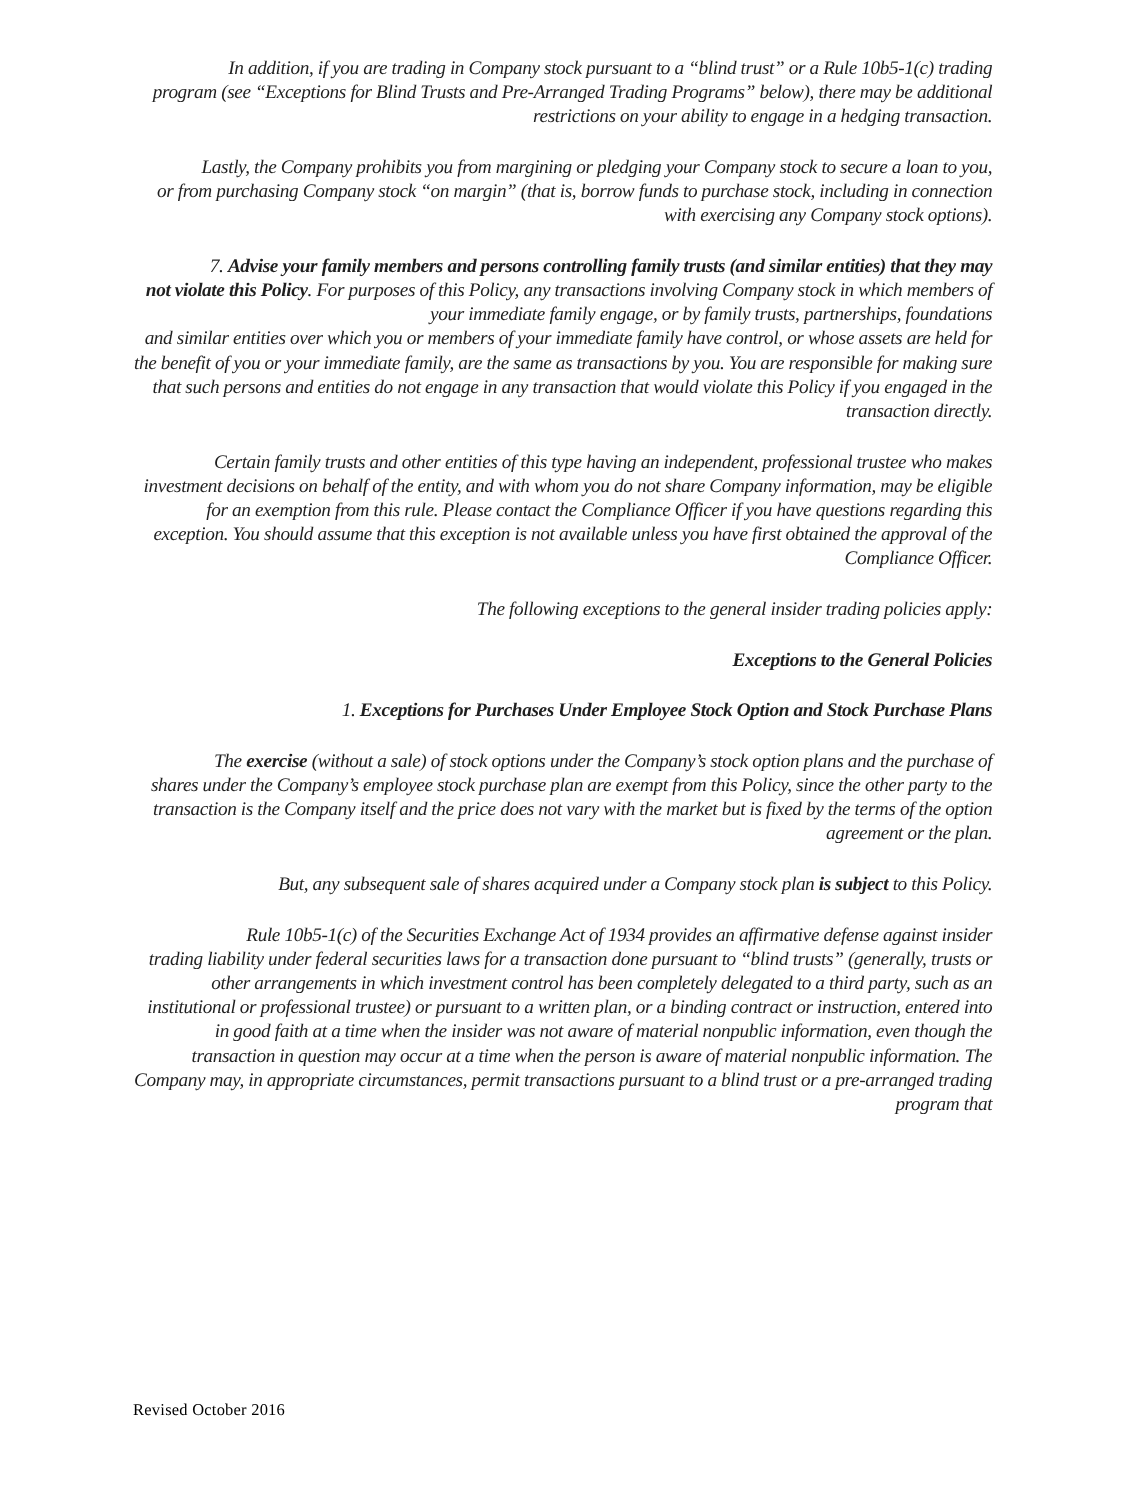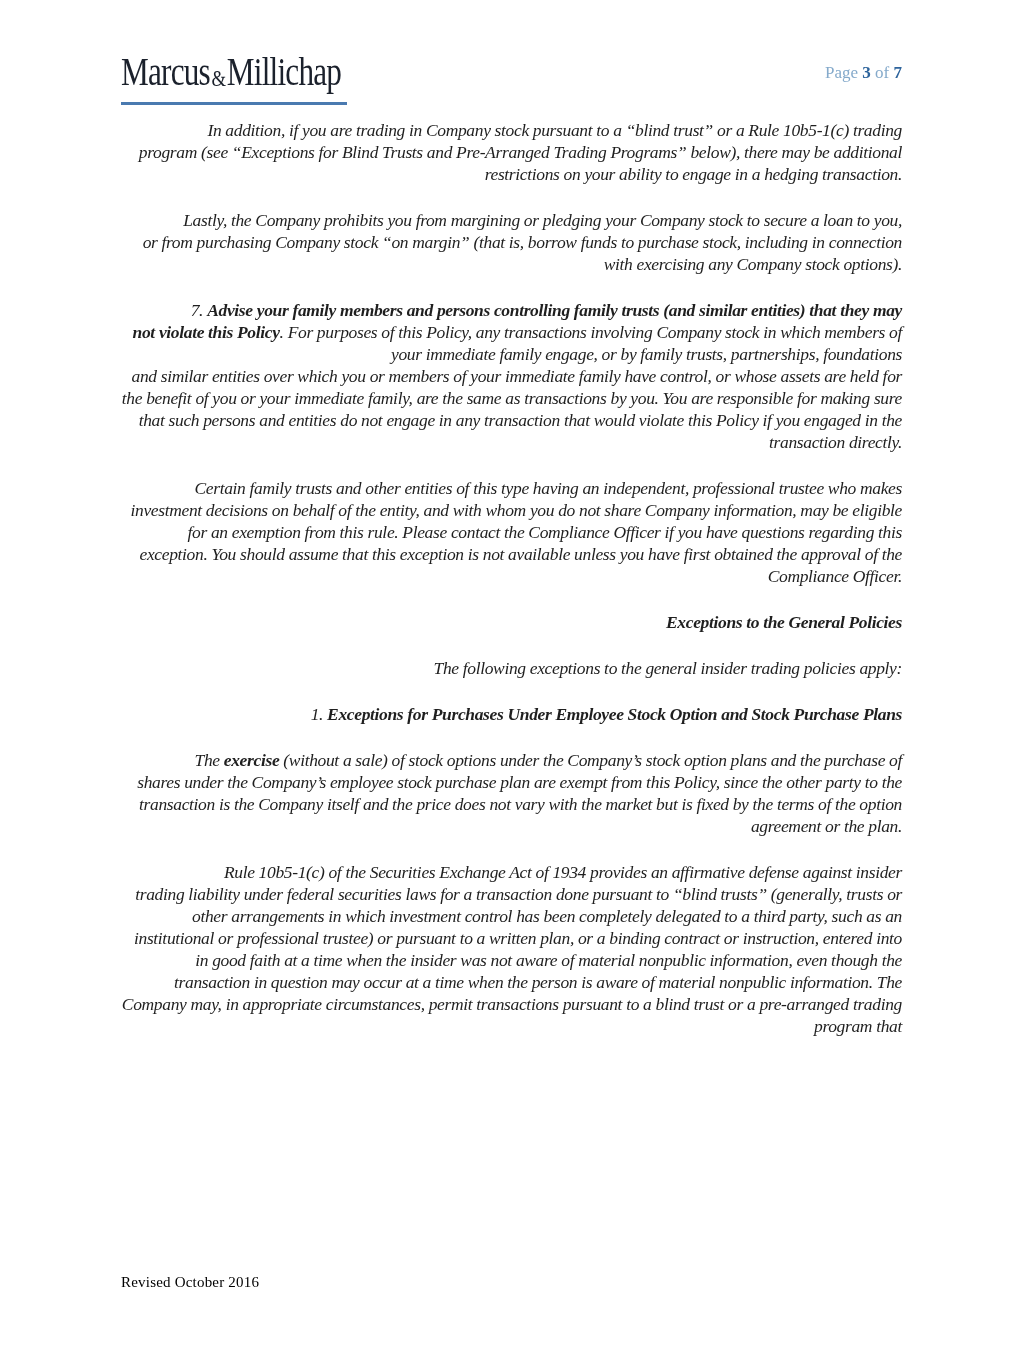--- a/index.html
+++ b/index.html
@@ -79,44 +79,38 @@
     color: #000000;
     letter-spacing: 0.2px;
   }
 </style>
 </head>
 <body>
 
 <div class="page">
   <div class="content">
 
-    <div class="doc-header">
-      <div class="logo-wrap">
-        <span class="logo-text"><span>Marcus</span><span class="logo-amp">&amp;</span><span>Millichap</span></span>
-        <div class="logo-underline"></div>
-      </div>
-      <div class="page-label"><span>Page </span><span class="num">3</span><span> of </span><span class="num">7</span></div>
-    </div>
 
     <p class="body ind"><span>In addition, if you are trading in Company stock pursuant to a “blind trust” or a Rule 10b5-1(c) trading program (see “Exceptions for Blind Trusts and Pre-Arranged Trading Programs” below), there may be additional restrictions on your ability to engage in a hedging transaction.</span></p>
 
     <p class="body ind"><span>Lastly, the Company prohibits you from margining or pledging your Company stock to secure a loan to you, or from purchasing Company stock “on margin” (that is, borrow funds to purchase stock, including in connection with exercising any Company stock options).</span></p>
 
     <p class="body ind"><span>7. </span><span class="b">Advise your family members and persons controlling family trusts (and similar entities) that they may not violate this Policy</span><span>. For purposes of this Policy, any transactions involving Company stock in which members of your immediate family engage, or by family trusts, partnerships, foundations</span><br><span>and similar entities over which you or members of your immediate family have control, or whose assets are held for the benefit of you or your immediate family, are the same as transactions by you. You are responsible for making sure that such persons and entities do not engage in any transaction that would violate this Policy if you engaged in the transaction directly.</span></p>
 
     <p class="body ind"><span>Certain family trusts and other entities of this type having an independent, professional trustee who makes investment decisions on behalf of the entity, and with whom you do not share Company information, may be eligible for an exemption from this rule. Please contact the Compliance Officer if you have questions regarding this exception. You should assume that this exception is not available unless you have first obtained the approval of the Compliance Officer.</span></p>
 
+    <p class="body ind"><span>The following exceptions to the general insider trading policies apply:</span></p>
+
     <p class="body"><span class="b">Exceptions to the General Policies</span></p>
-
-    <p class="body ind"><span>The following exceptions to the general insider trading policies apply:</span></p>
 
     <p class="body ind"><span>1. </span><span class="b">Exceptions for Purchases Under Employee Stock Option and Stock Purchase Plans</span></p>
 
     <p class="body ind"><span>The </span><span class="b">exercise</span><span> (without a sale) of stock options under the Company’s stock option plans and the purchase of shares under the Company’s employee stock purchase plan are exempt from this Policy, since the other party to the transaction is the Company itself and the price does not vary with the market but is fixed by the terms of the option agreement or the plan.</span></p>
 
+    <p class="body ind"><span>But, any subsequent sale of shares acquired under a Company stock plan </span><span class="b">is subject</span><span> to this Policy.</span></p>
 
 
     <p class="body ind"><span>Rule 10b5-1(c) of the Securities Exchange Act of 1934 provides an affirmative defense against insider trading liability under federal securities laws for a transaction done pursuant to “blind trusts” (generally, trusts or other arrangements in which investment control has been completely delegated to a third party, such as an institutional or professional trustee) or pursuant to a written plan, or a binding contract or instruction, entered into in good faith at a time when the insider was not aware of material nonpublic information, even though the transaction in question may occur at a time when the person is aware of material nonpublic information. The Company may, in appropriate circumstances, permit transactions pursuant to a blind trust or a pre-arranged trading program that</span></p>
 
   </div>
 
   <div class="doc-footer">Revised October 2016</div>
 </div>
 
 </body></html>

